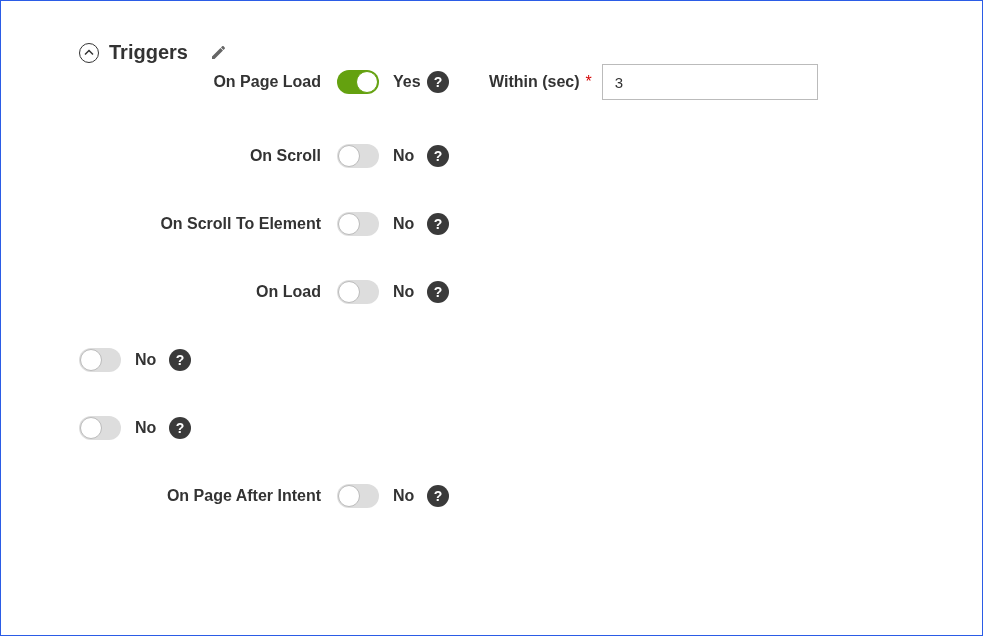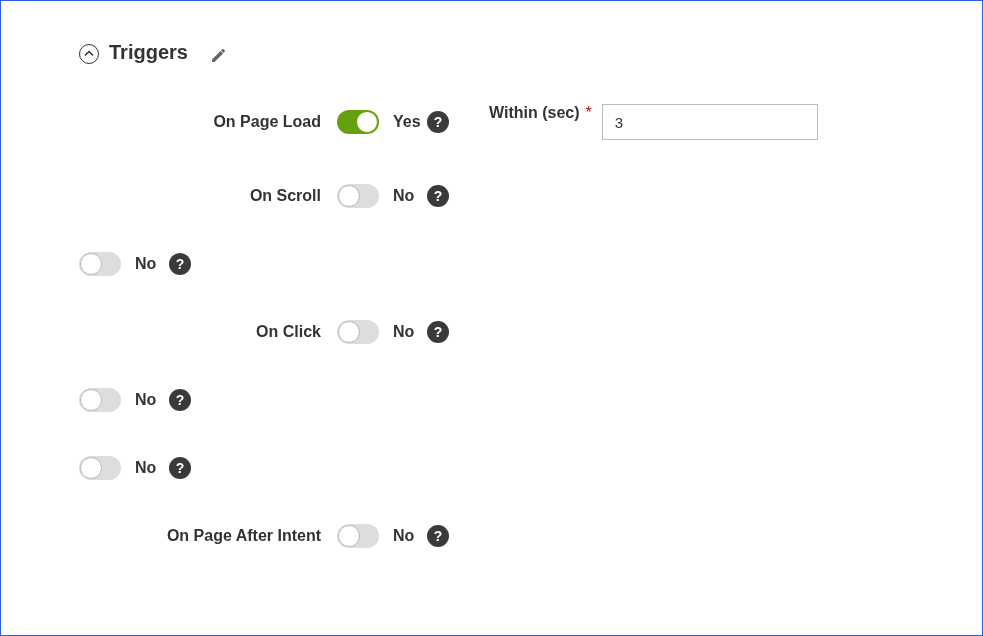--- a/index.html
+++ b/index.html
@@ -12,23 +12,22 @@
     }
     .frame {
       width: 983px;
       height: 636px;
       border: 1px solid #2b5ce6;
       position: relative;
       padding: 40px 78px 0 78px;
     }
     .section-header {
       display: flex;
-      align-items: flex-end;
+      align-items: center;
       gap: 10px;
-      margin-bottom: 40px;
     }
     .collapse-circle {
       width: 20px;
       height: 20px;
       border: 1.5px solid #333;
       border-radius: 50%;
       display: flex;
       align-items: center;
       justify-content: center;
       cursor: pointer;
@@ -107,21 +106,21 @@
       align-items: center;
       justify-content: center;
       font-size: 14px;
       font-weight: 700;
       cursor: pointer;
       flex-shrink: 0;
     }
 
     .extra-field {
       display: flex;
-      align-items: flex-start;
+      align-items: center;
       margin-left: 40px;
     }
     .extra-label {
       font-size: 16px;
       font-weight: 700;
       color: #333;
       margin-right: 6px;
     }
     .req {
       color: #d40707;
@@ -173,29 +172,30 @@
   <div class="field-row">
     <div class="field-label">On Scroll</div>
     <div class="toggle off">
         <div class="knob"></div>
       </div>
     <span class="state-text">No</span>
     <span class="help">?</span>
   </div>
 
   <div class="field-row">
-    <div class="toggle off">
-        <div class="knob"></div>
-      </div>
-    <span class="state-text">No</span>
-    <span class="help">?</span>
-  </div>
-
-  <div class="field-row">
-    <div class="field-label">On Click</div>
+    <div class="field-label">On Scroll To Element</div>
+    <div class="toggle off">
+        <div class="knob"></div>
+      </div>
+    <span class="state-text">No</span>
+    <span class="help">?</span>
+  </div>
+
+  <div class="field-row">
+    <div class="field-label">On Load</div>
     <div class="toggle off">
         <div class="knob"></div>
       </div>
     <span class="state-text">No</span>
     <span class="help">?</span>
   </div>
 
   <div class="field-row">
     <div class="toggle off">
         <div class="knob"></div>

